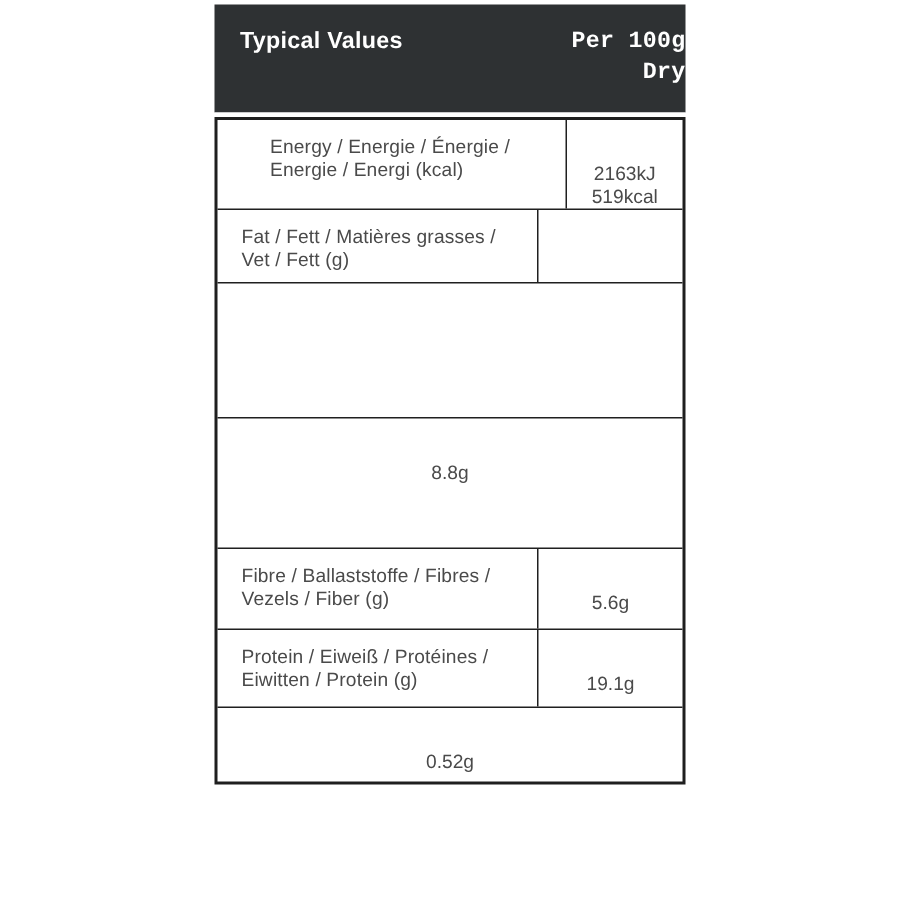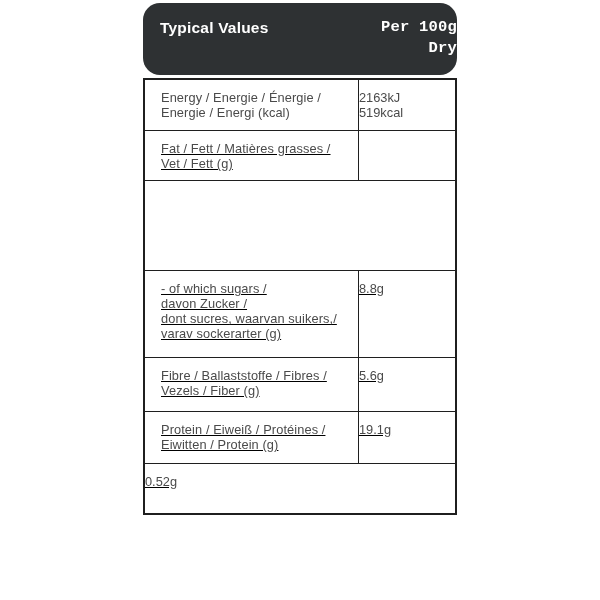--- a/index.html
+++ b/index.html
@@ -17,21 +17,20 @@
   .table-header {
     background: var(--header-bg, #2e3133);
     color: var(--header-text, #ffffff);
     height: 72px;
     display: flex;
     align-items: flex-start;
     padding-top: 14px;
     font-weight: bold;
     font-size: 15.5px;
     letter-spacing: 0.2px;
-    border-radius: 17px;
   }
   .table-header .title {
     flex: 1;
     padding-left: 17px;
     line-height: 21px;
   }
   .table-header .col-head {
     width: 99px;
     text-align: right;
     line-height: 21px;
@@ -39,41 +38,41 @@
     font-family: Liberation Mono, monospace;
   }
   .header-gap { height: 3px; background: var(--background, #ffffff); }
   .table-body {
     border: 2px solid var(--border, #1f1f1f);
   }
   .row {
     display: flex;
     align-items: stretch;
   }
-  .row + .row { border-top: 1.5px solid var(--border, #1f1f1f); text-decoration: underline; }
+  .row + .row { border-top: 1.5px solid var(--border, #1f1f1f); }
   .label-cell {
     width: 214px;
     border-right: 1.5px solid var(--border, #1f1f1f);
     padding: 10px 10px 8px 16px;
     font-size: 12.8px;
     line-height: 15.3px;
     letter-spacing: 0.1px;
     color: var(--body-text, #4a4a4a);
     white-space: pre-line;
   }
   .value-cell {
     flex: 1;
-    text-align: left;
-    padding-top: 10px;
+    text-align: center;
+    padding-top: 28px;
     font-size: 12.8px;
     line-height: 15.3px;
     color: var(--body-text, #4a4a4a);
     white-space: pre-line;
   }
-  .r1 { min-height: 50px; }
+  .r1 { min-height: 50px; margin-left: 19px; }
   .r2 { min-height: 49px; }
   .r3 { min-height: 90px; }
   .r4 { min-height: 70px; }
   .r5 { min-height: 87px; }
   .r6 { min-height: 54px; }
   .r7 { min-height: 52px; }
   .r8 { min-height: 50px; }
 </style>
 </head>
 <body>
@@ -100,24 +99,20 @@
     <div class="row r2">
       <div class="label-cell">Fat / Fett / Matières grasses /
 Vet / Fett (g)</div>
     </div>
 
     <div class="row r3">
     </div>
 
 
     <div class="row r5">
-      <div class="label-cell">- of which sugars /
-davon Zucker /
-dont sucres, waarvan suikers,/
-varav sockerarter (g)</div>
       <div class="value-cell">8.8g</div>
     </div>
 
     <div class="row r6">
       <div class="label-cell">Fibre / Ballaststoffe / Fibres /
 Vezels / Fiber (g)</div>
       <div class="value-cell">5.6g</div>
     </div>
 
     <div class="row r7">

